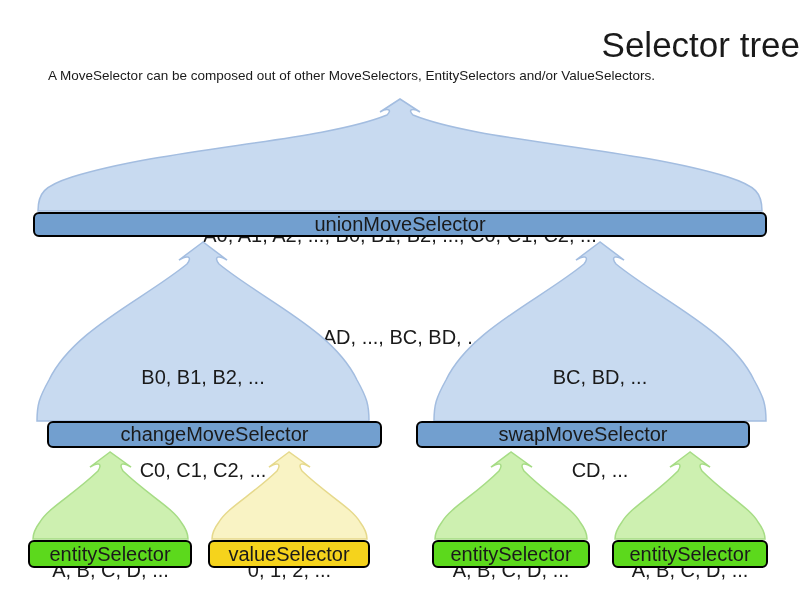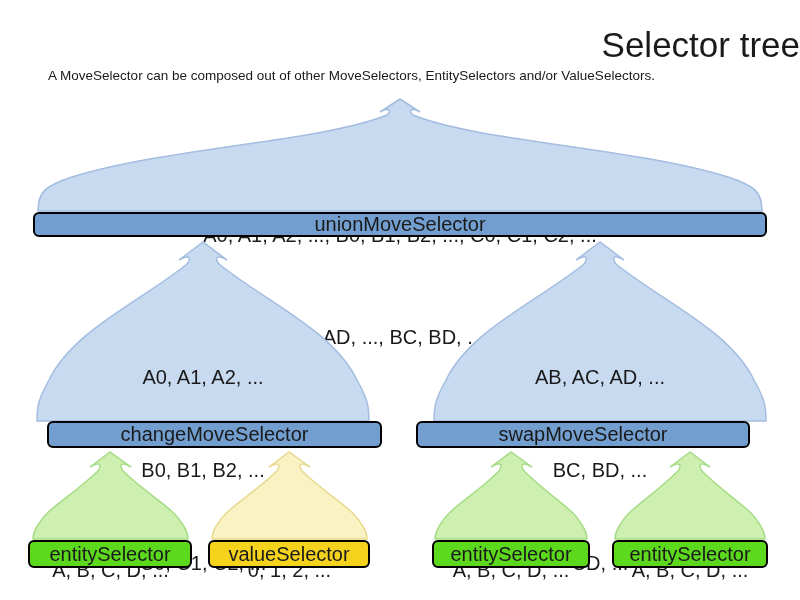--- a/index.html
+++ b/index.html
@@ -53,34 +53,32 @@
     <div>AB, AC, AD, ..., BC, BD, ..., CD, ...</div>
   </div>
   <div class="bar bar-blue" style="left:33px;top:212px;width:734px;height:25px;">
     <span>unionMoveSelector</span>
   </div>
 
   <svg class="dome" style="left:33px;top:240px;" width="340" height="182" viewBox="0 0 340 182">
     <path class="dome-blue" d="M 170 2 L 146 20 C 154 15 160 16 154 24 C 110 60 40 90 16 140 C 6 158 4 165 4 181 L 336 181 C 336 165 334 158 324 140 C 300 90 230 60 186 24 C 180 16 186 15 194 20 Z"></path>
   </svg>
   <div class="dome-text" style="left:33px;top:300px;width:340px;line-height:31px;">
-    <div>A0, A1, A2, ...</div>
     <div>B0, B1, B2, ...</div>
     <div>C0, C1, C2, ...</div>
     
   </div>
   <div class="bar bar-blue" style="left:35px;top:421px;width:335px;height:27px;margin-left:12px;">
     <span>changeMoveSelector</span>
   </div>
 
   <svg class="dome" style="left:430px;top:240px;" width="340" height="182" viewBox="0 0 340 182">
     <path class="dome-blue" d="M 170 2 L 146 20 C 154 15 160 16 154 24 C 110 60 40 90 16 140 C 6 158 4 165 4 181 L 336 181 C 336 165 334 158 324 140 C 300 90 230 60 186 24 C 180 16 186 15 194 20 Z"></path>
   </svg>
   <div class="dome-text" style="left:430px;top:300px;width:340px;line-height:31px;">
-    <div>AB, AC, AD, ...</div>
     <div>BC, BD, ...</div>
     <div>CD, ...</div>
     
   </div>
   <div class="bar bar-blue" style="left:416px;top:421px;width:334px;height:27px;">
     <span>swapMoveSelector</span>
   </div>
 
   <svg class="dome" style="left:28px;top:450px;" width="165" height="90" viewBox="0 0 165 90">
     <path class="dome-green" d="M 82 2 L 62 17 C 70 12 75 13 70 21 C 45 45 20 58 12 72 C 6 80 5 84 5 89 L 160 89 C 160 84 159 80 153 72 C 145 58 120 45 95 21 C 90 13 95 12 103 17 Z"></path>

